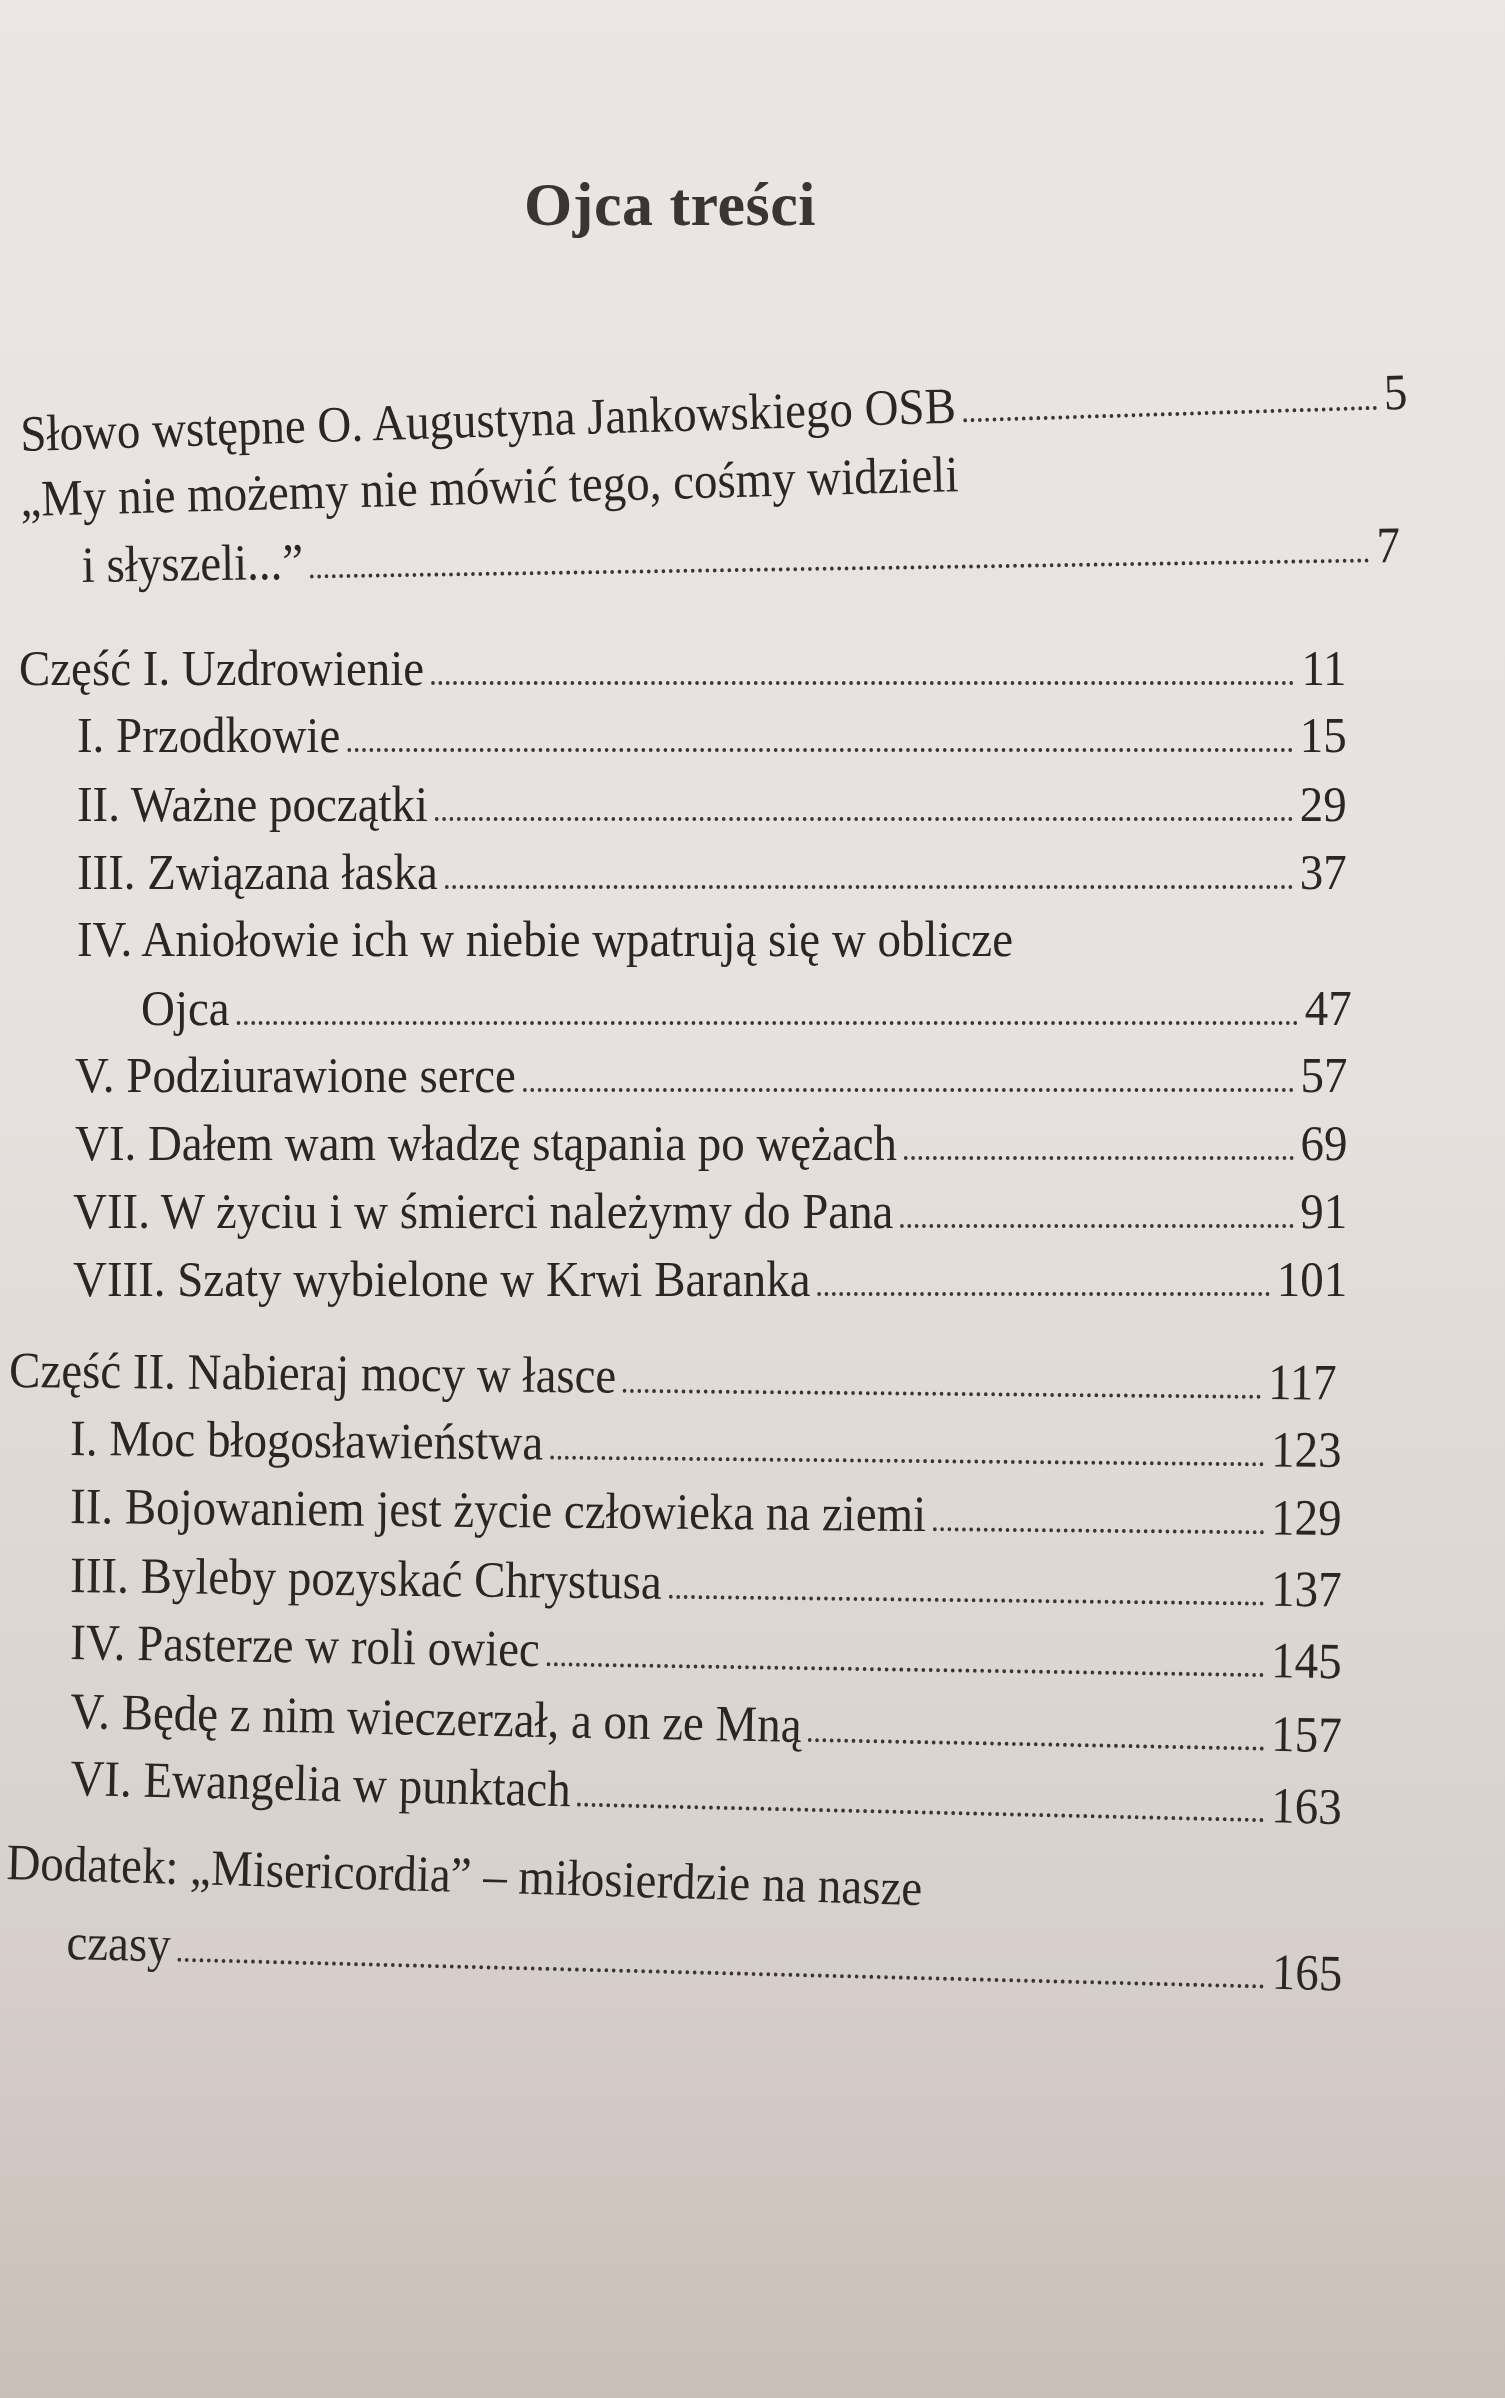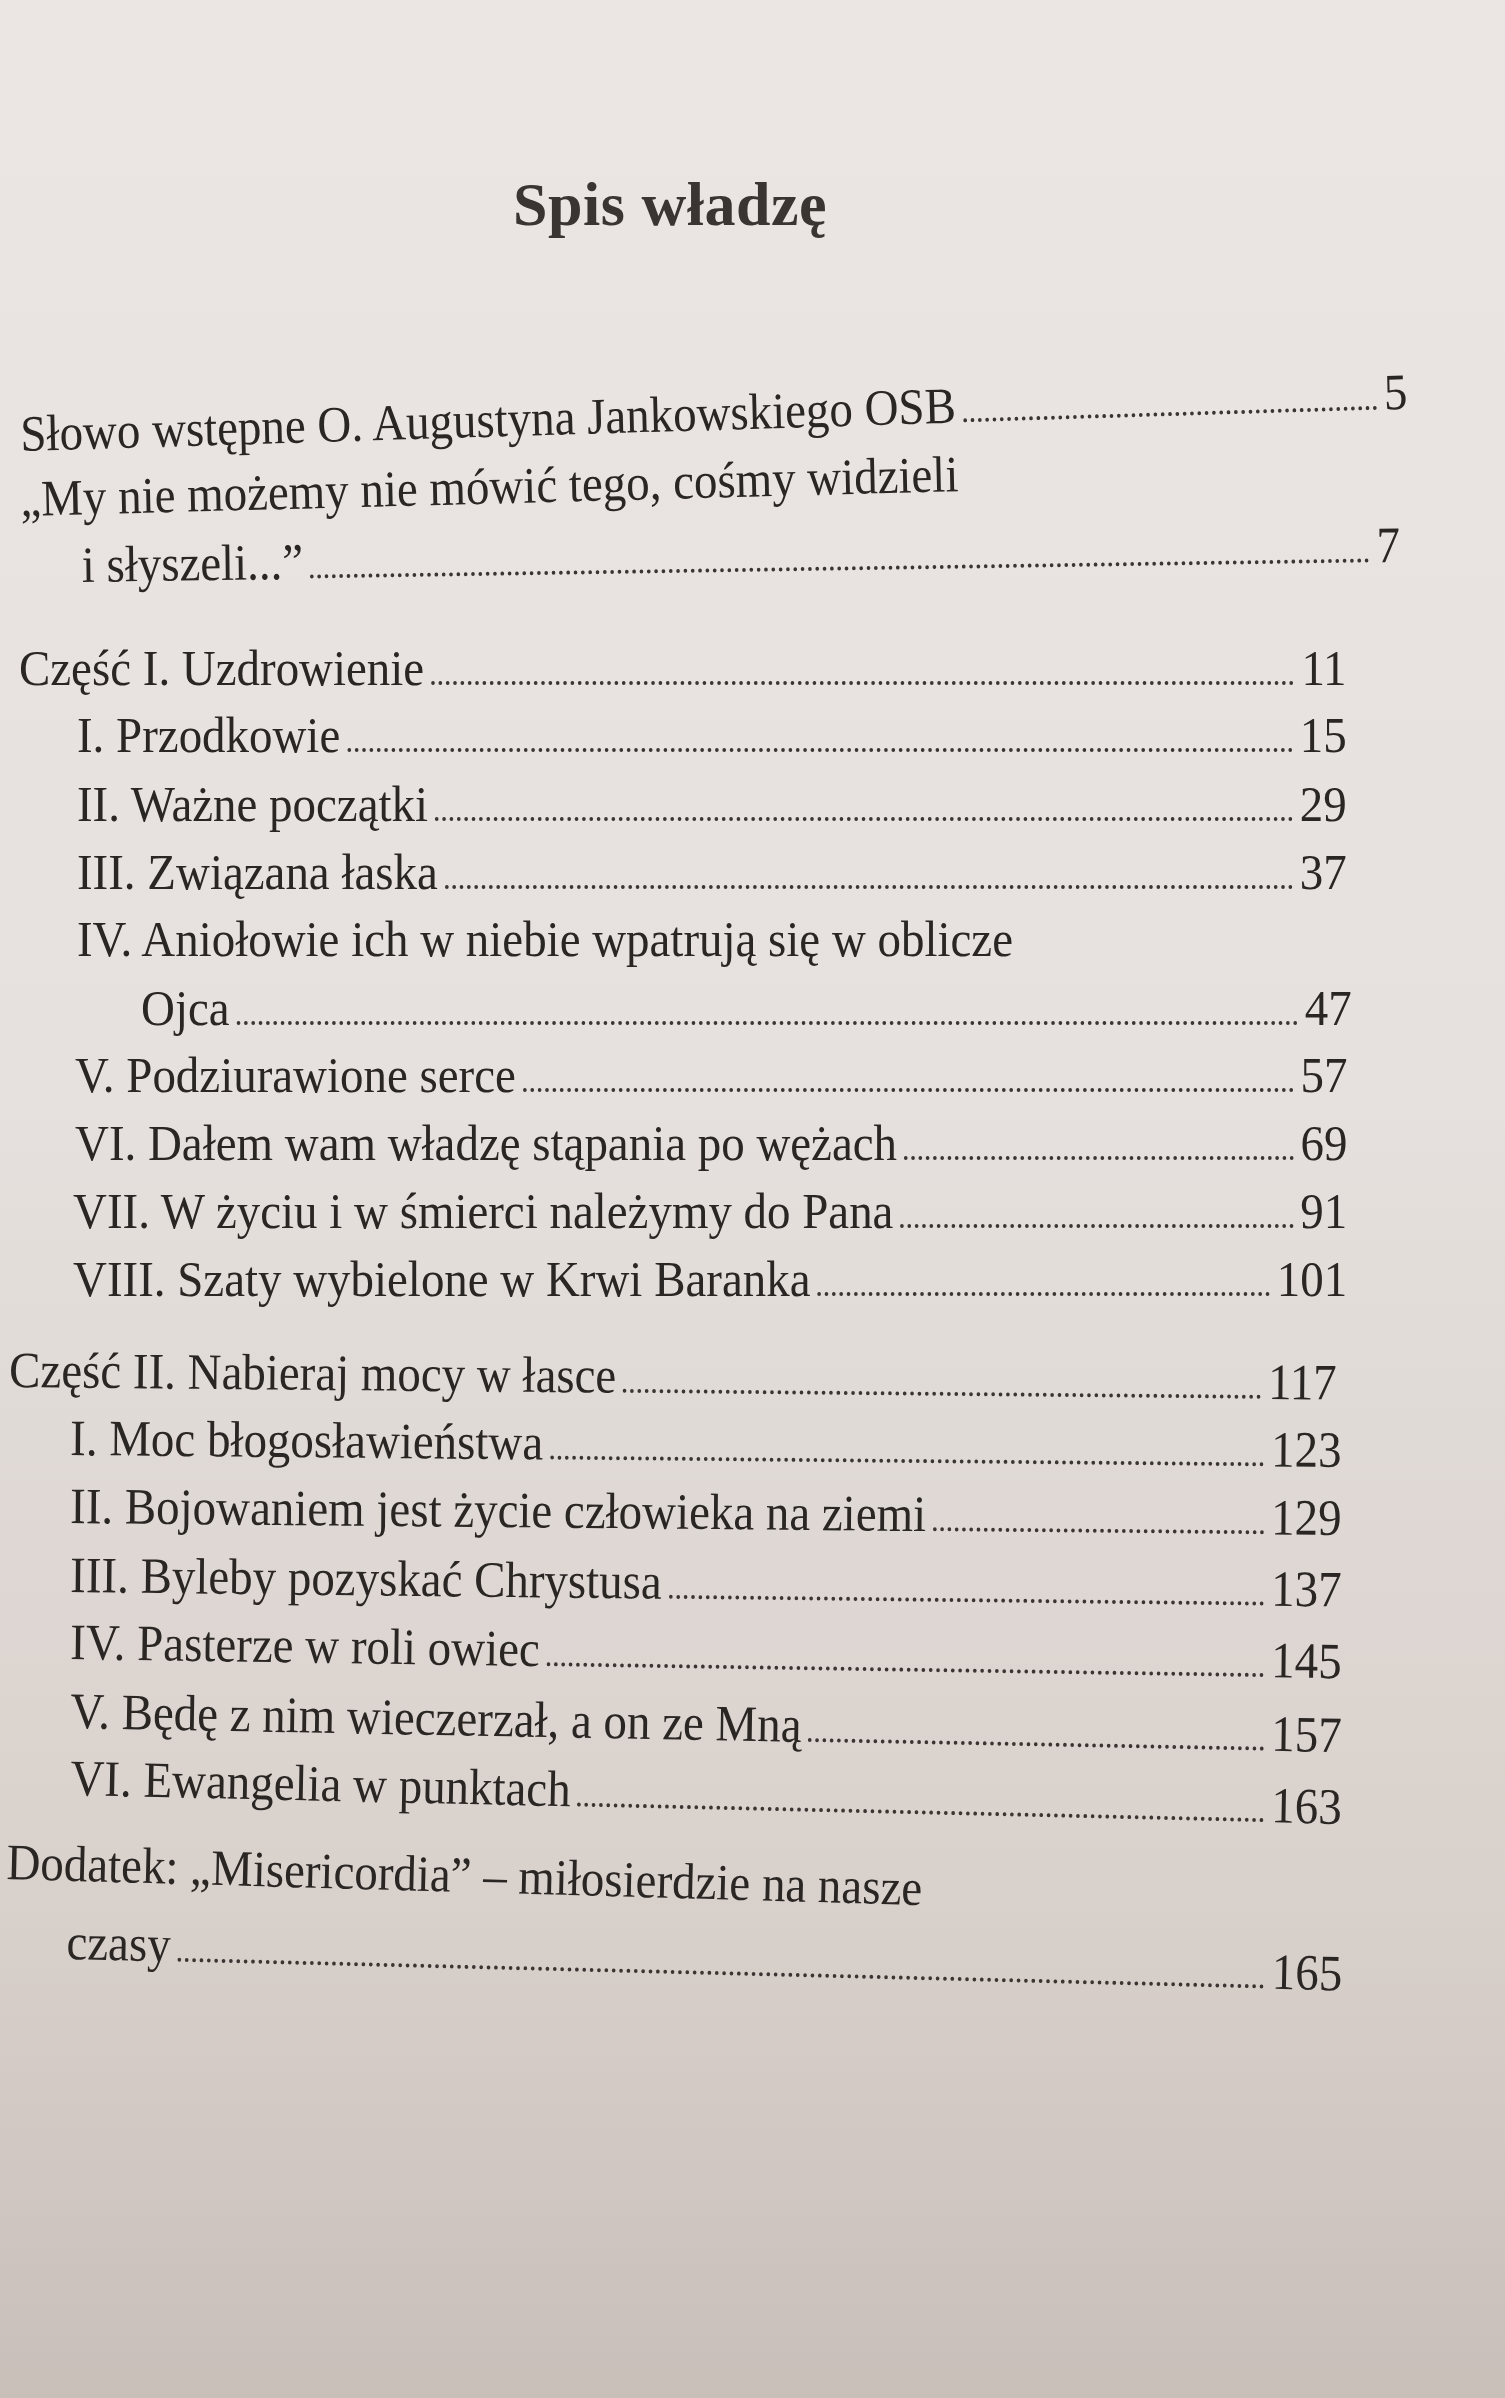--- a/index.html
+++ b/index.html
@@ -28,21 +28,21 @@
   .line .dots {
     flex: 1 1 auto; overflow: hidden; margin: 0 7.5px 9.4px 7.5px;
     border-bottom: 4.7px dotted #3a3533; height: 0; align-self: flex-end;
   }
   .line .page-num { flex: 0 0 auto; }
 </style>
 </head>
 <body>
 
 <div class="page">
-  <div class="title">Spis władzę</div>
+  <div class="title">Ojca treści</div>
 
   <div class="toc">
     <div class="line" style="left:20.6px; top:394px; width:1508px; transform: scaleX(0.92) rotate(-1.6deg);">
       <span class="label">Słowo wstępne O. Augustyna Jankowskiego OSB</span>
       <span class="dots"></span>
       <span class="page-num">5</span>
     </div>
     <div class="line nodots" style="left:20.6px; top:459px; width:1312px; transform: scaleX(0.92) rotate(-1.4deg);">
       <span class="label">„My nie możemy nie mówić tego, cośmy widzieli</span>
 

